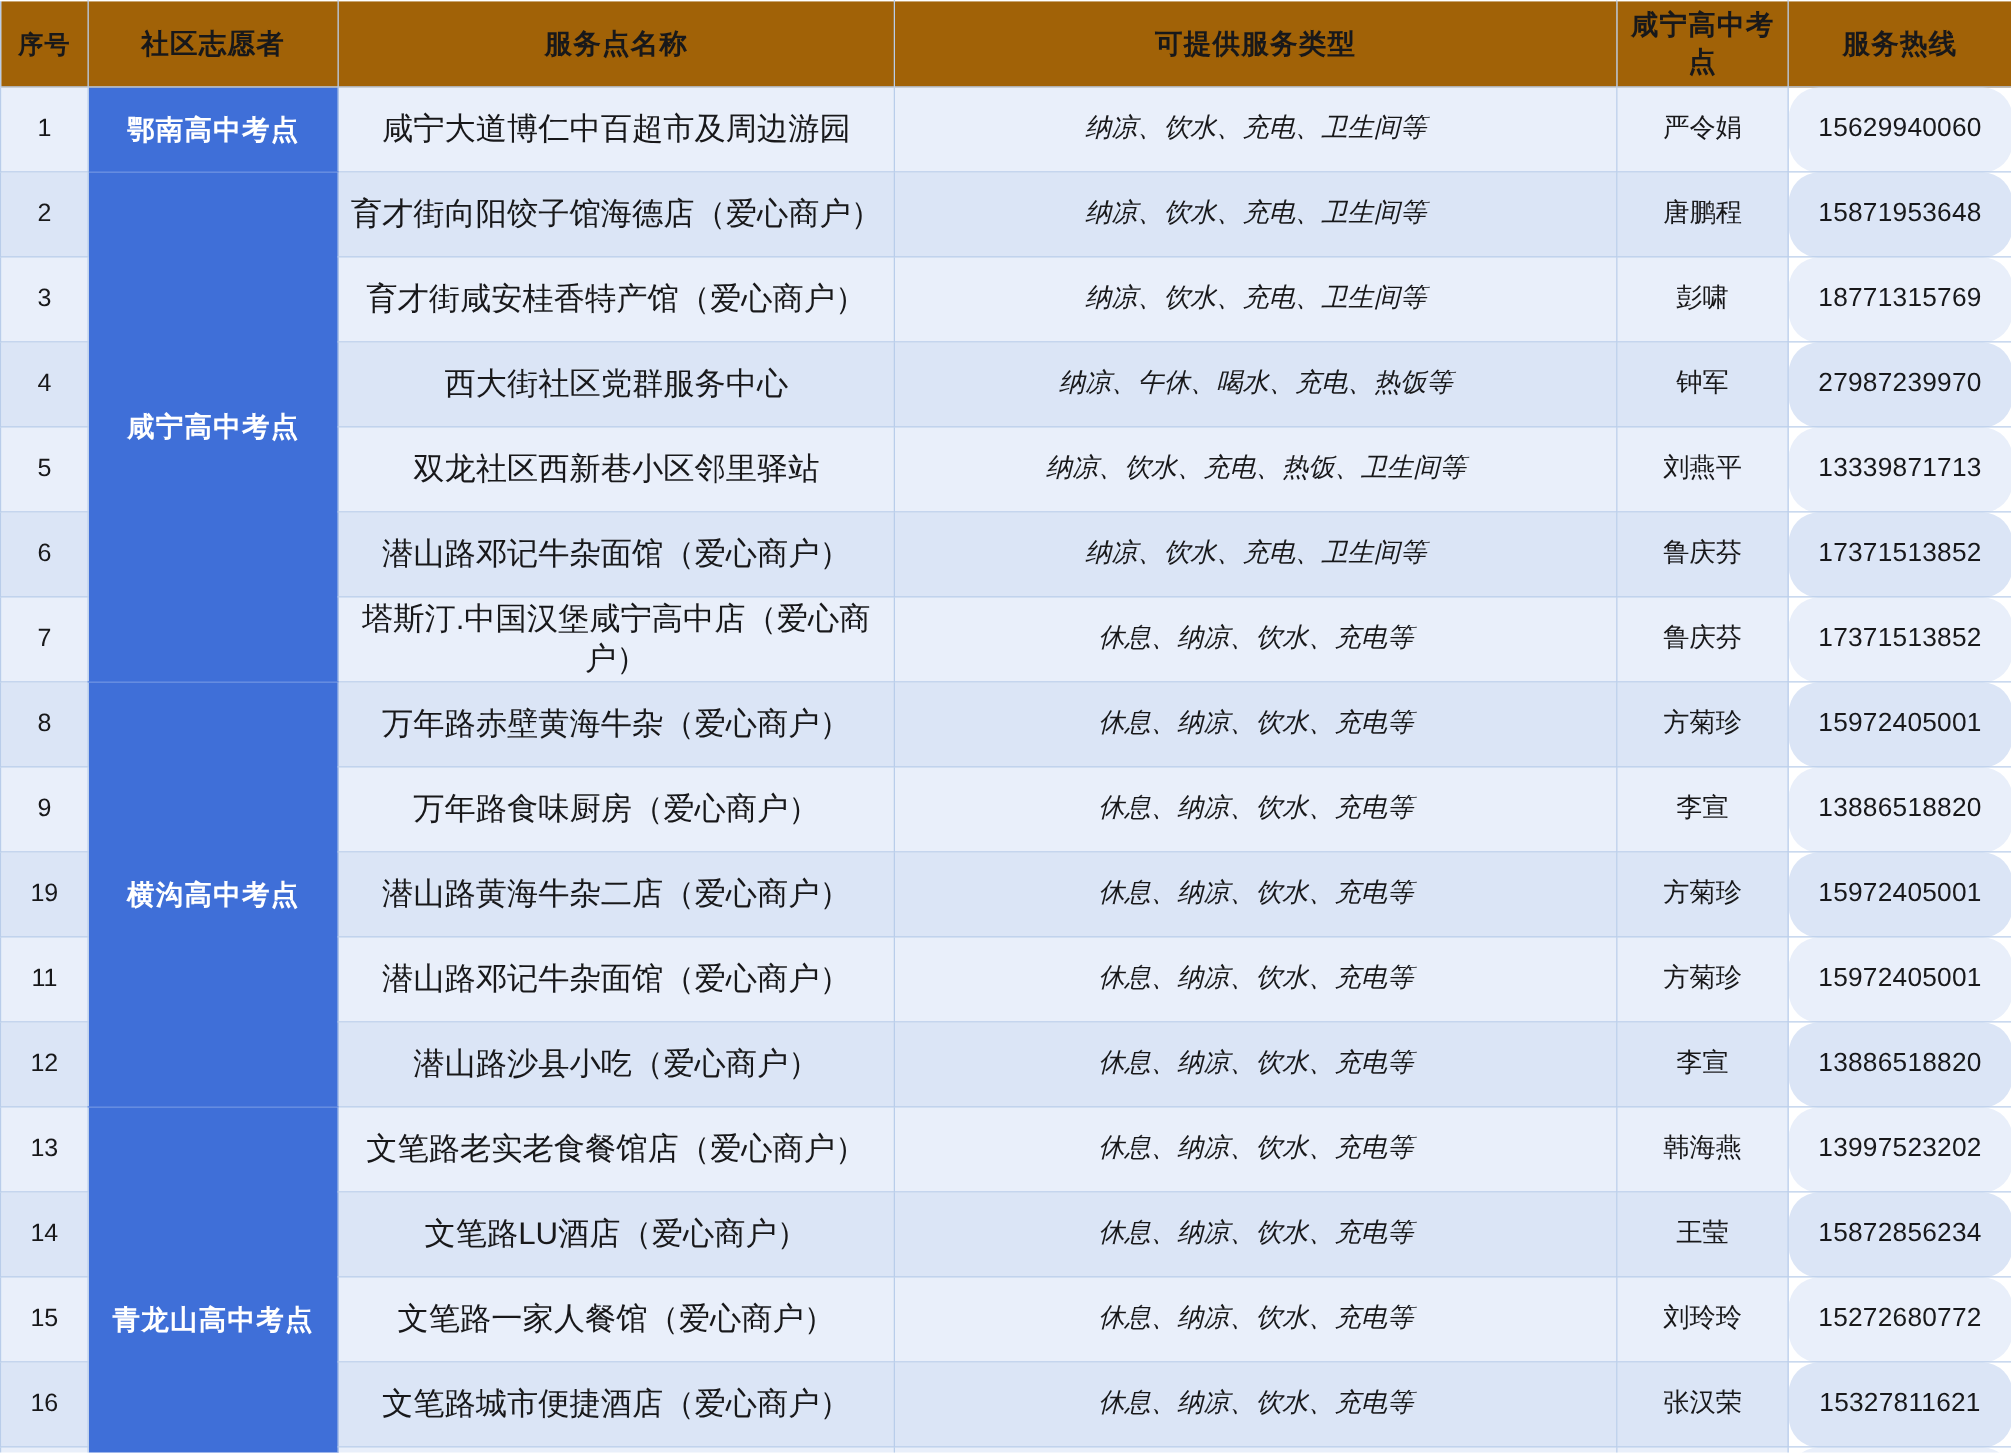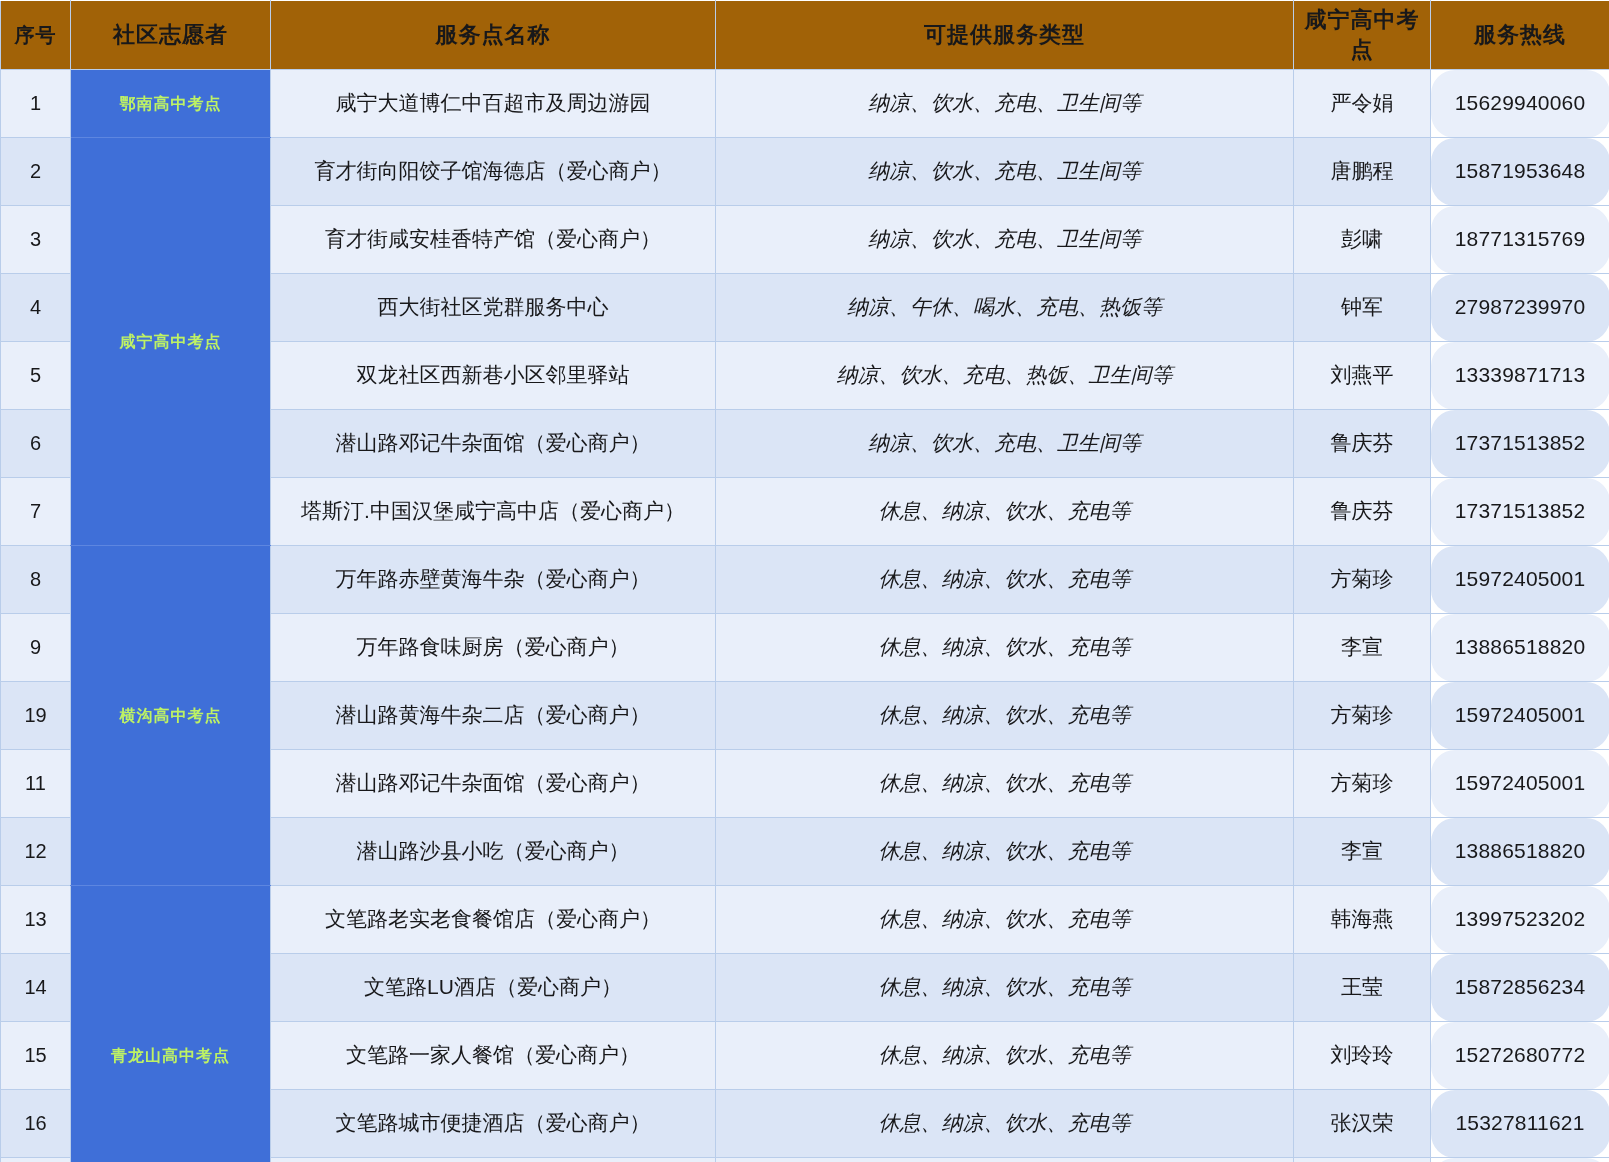--- a/index.html
+++ b/index.html
@@ -54,40 +54,40 @@
     background: #e9effa;
   }
   table.service-table tbody tr.row-even td {
     background: #dbe5f6;
   }
   table.service-table tbody td.idx-cell {
     font-size: 20px;
   }
   table.service-table tbody td.site-cell {
     background: #3f6fd8 !important;
-    color: #bef264;
-    font-size: 16px;
+    color: #ffffff;
+    font-size: 22px;
     font-weight: bold;
     letter-spacing: 1px;
     border-left: 1px solid #b9cdea;
     border-right: 1px solid #b9cdea;
     border-top: 1px solid #5d86e0;
     border-bottom: 1px solid #5d86e0;
   }
   table.service-table tbody td.tel-cell {
     font-size: 21px;
     letter-spacing: 0.2px;
     border-radius: 24px;
   }
   table.service-table tbody td.type-cell {
     font-size: 21px;
     font-style: italic;
   }
   table.service-table tbody td.name-cell {
-    font-size: 21px;
+    font-size: 25px;
   }
 </style>
 </head>
 <body>
 
 <table class="service-table">
   <colgroup>
     <col class="c-idx">
       <col class="c-site">
       <col class="c-name">

